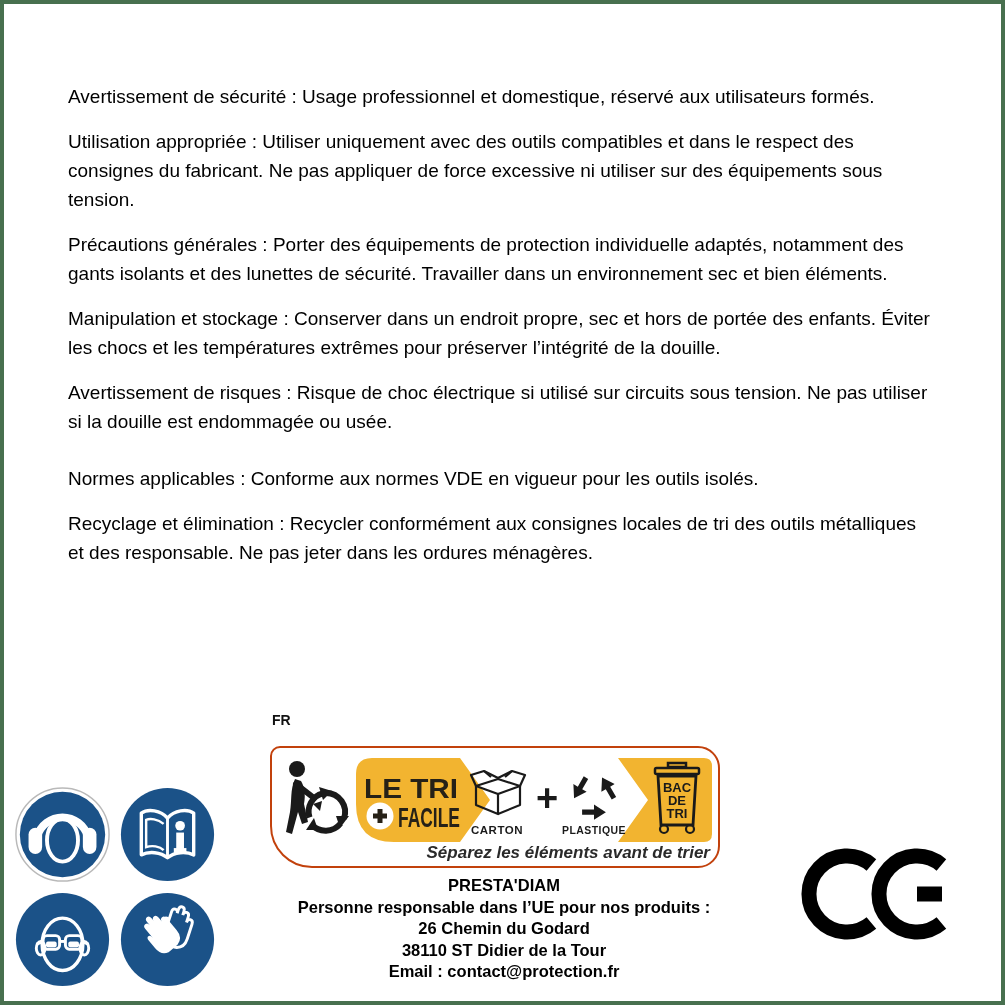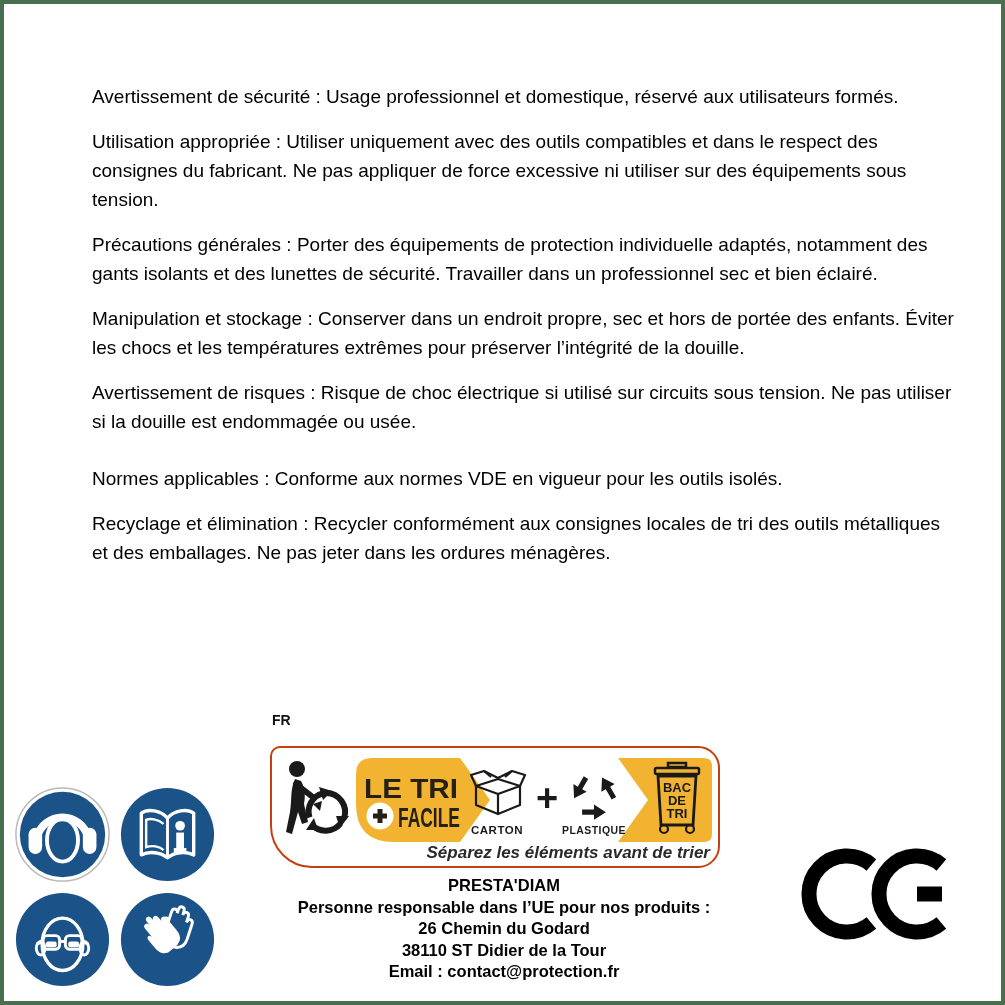--- a/index.html
+++ b/index.html
@@ -9,21 +9,21 @@
     --ink-black:#1A1A1A;
   }
   html,body{margin:0;padding:0;background:#fff;}
   .page{
     position:relative;width:1005px;height:1005px;box-sizing:border-box;
     border:4px solid var(--border-green);background:#fff;overflow:hidden;
     font-family:"Liberation Sans",sans-serif;color:#000;
   }
   .doc-title{position:absolute;top:24px;left:0;right:0;text-align:center;
     font-size:15px;font-weight:bold;}
-  .content{position:absolute;top:78px;left:88px;width:862px;
+  .content{position:absolute;top:78px;left:64px;width:862px;
     font-size:19px;line-height:29px;}
   .content p{margin:0 0 16px;}
   .content p.gap-after{margin-bottom:28px;}
 
   .icon-grid{position:absolute;left:10px;top:782px;display:grid;
     grid-template-columns:97px 97px;grid-auto-rows:97px;gap:8px;}
   .icon-grid svg{display:block;}
   .blue-bg{fill:var(--mandatory-blue);}
   .yellow-fill{fill:var(--label-yellow);}
 
@@ -51,25 +51,25 @@
 </style>
 </head>
 <body>
 
 <div class="page">
 
 
   <div class="content">
     <p>Avertissement de sécurité : Usage professionnel et domestique, réservé aux utilisateurs formés.</p>
     <p>Utilisation appropriée : Utiliser uniquement avec des outils compatibles et dans le respect des consignes du fabricant. Ne pas appliquer de force excessive ni utiliser sur des équipements sous tension.</p>
-    <p>Précautions générales : Porter des équipements de protection individuelle adaptés, notamment des gants isolants et des lunettes de sécurité. Travailler dans un professionnel sec et bien éclairé.</p>
+    <p>Précautions générales : Porter des équipements de protection individuelle adaptés, notamment des gants isolants et des lunettes de sécurité. Travailler dans un environnement sec et bien éléments.</p>
     <p>Manipulation et stockage : Conserver dans un endroit propre, sec et hors de portée des enfants. Éviter les chocs et les températures extrêmes pour préserver l’intégrité de la douille.</p>
     <p class="gap-after">Avertissement de risques : Risque de choc électrique si utilisé sur circuits sous tension. Ne pas utiliser si la douille est endommagée ou usée.</p>
     <p>Normes applicables : Conforme aux normes VDE en vigueur pour les outils isolés.</p>
-    <p>Recyclage et élimination : Recycler conformément aux consignes locales de tri des outils métalliques et des emballages. Ne pas jeter dans les ordures ménagères.</p>
+    <p>Recyclage et élimination : Recycler conformément aux consignes locales de tri des outils métalliques et des responsable. Ne pas jeter dans les ordures ménagères.</p>
   </div>
 
   <div class="icon-grid">
     <svg width="97" height="97" viewBox="0 0 100 100">
       <circle cx="50" cy="50" r="48" fill="#fff" stroke="#b9b9b9" stroke-width="1.5"></circle>
       <circle cx="50" cy="50" r="44" class="blue-bg"></circle>
       <ellipse cx="50" cy="56" rx="16" ry="22" fill="none" stroke="#fff" stroke-width="4"></ellipse>
       <path d="M24,52 A27,27 0 0 1 76,52" fill="none" stroke="#fff" stroke-width="8"></path>
       <rect x="15" y="43" width="14" height="27" rx="7" fill="#fff"></rect>
       <rect x="71" y="43" width="14" height="27" rx="7" fill="#fff"></rect>

